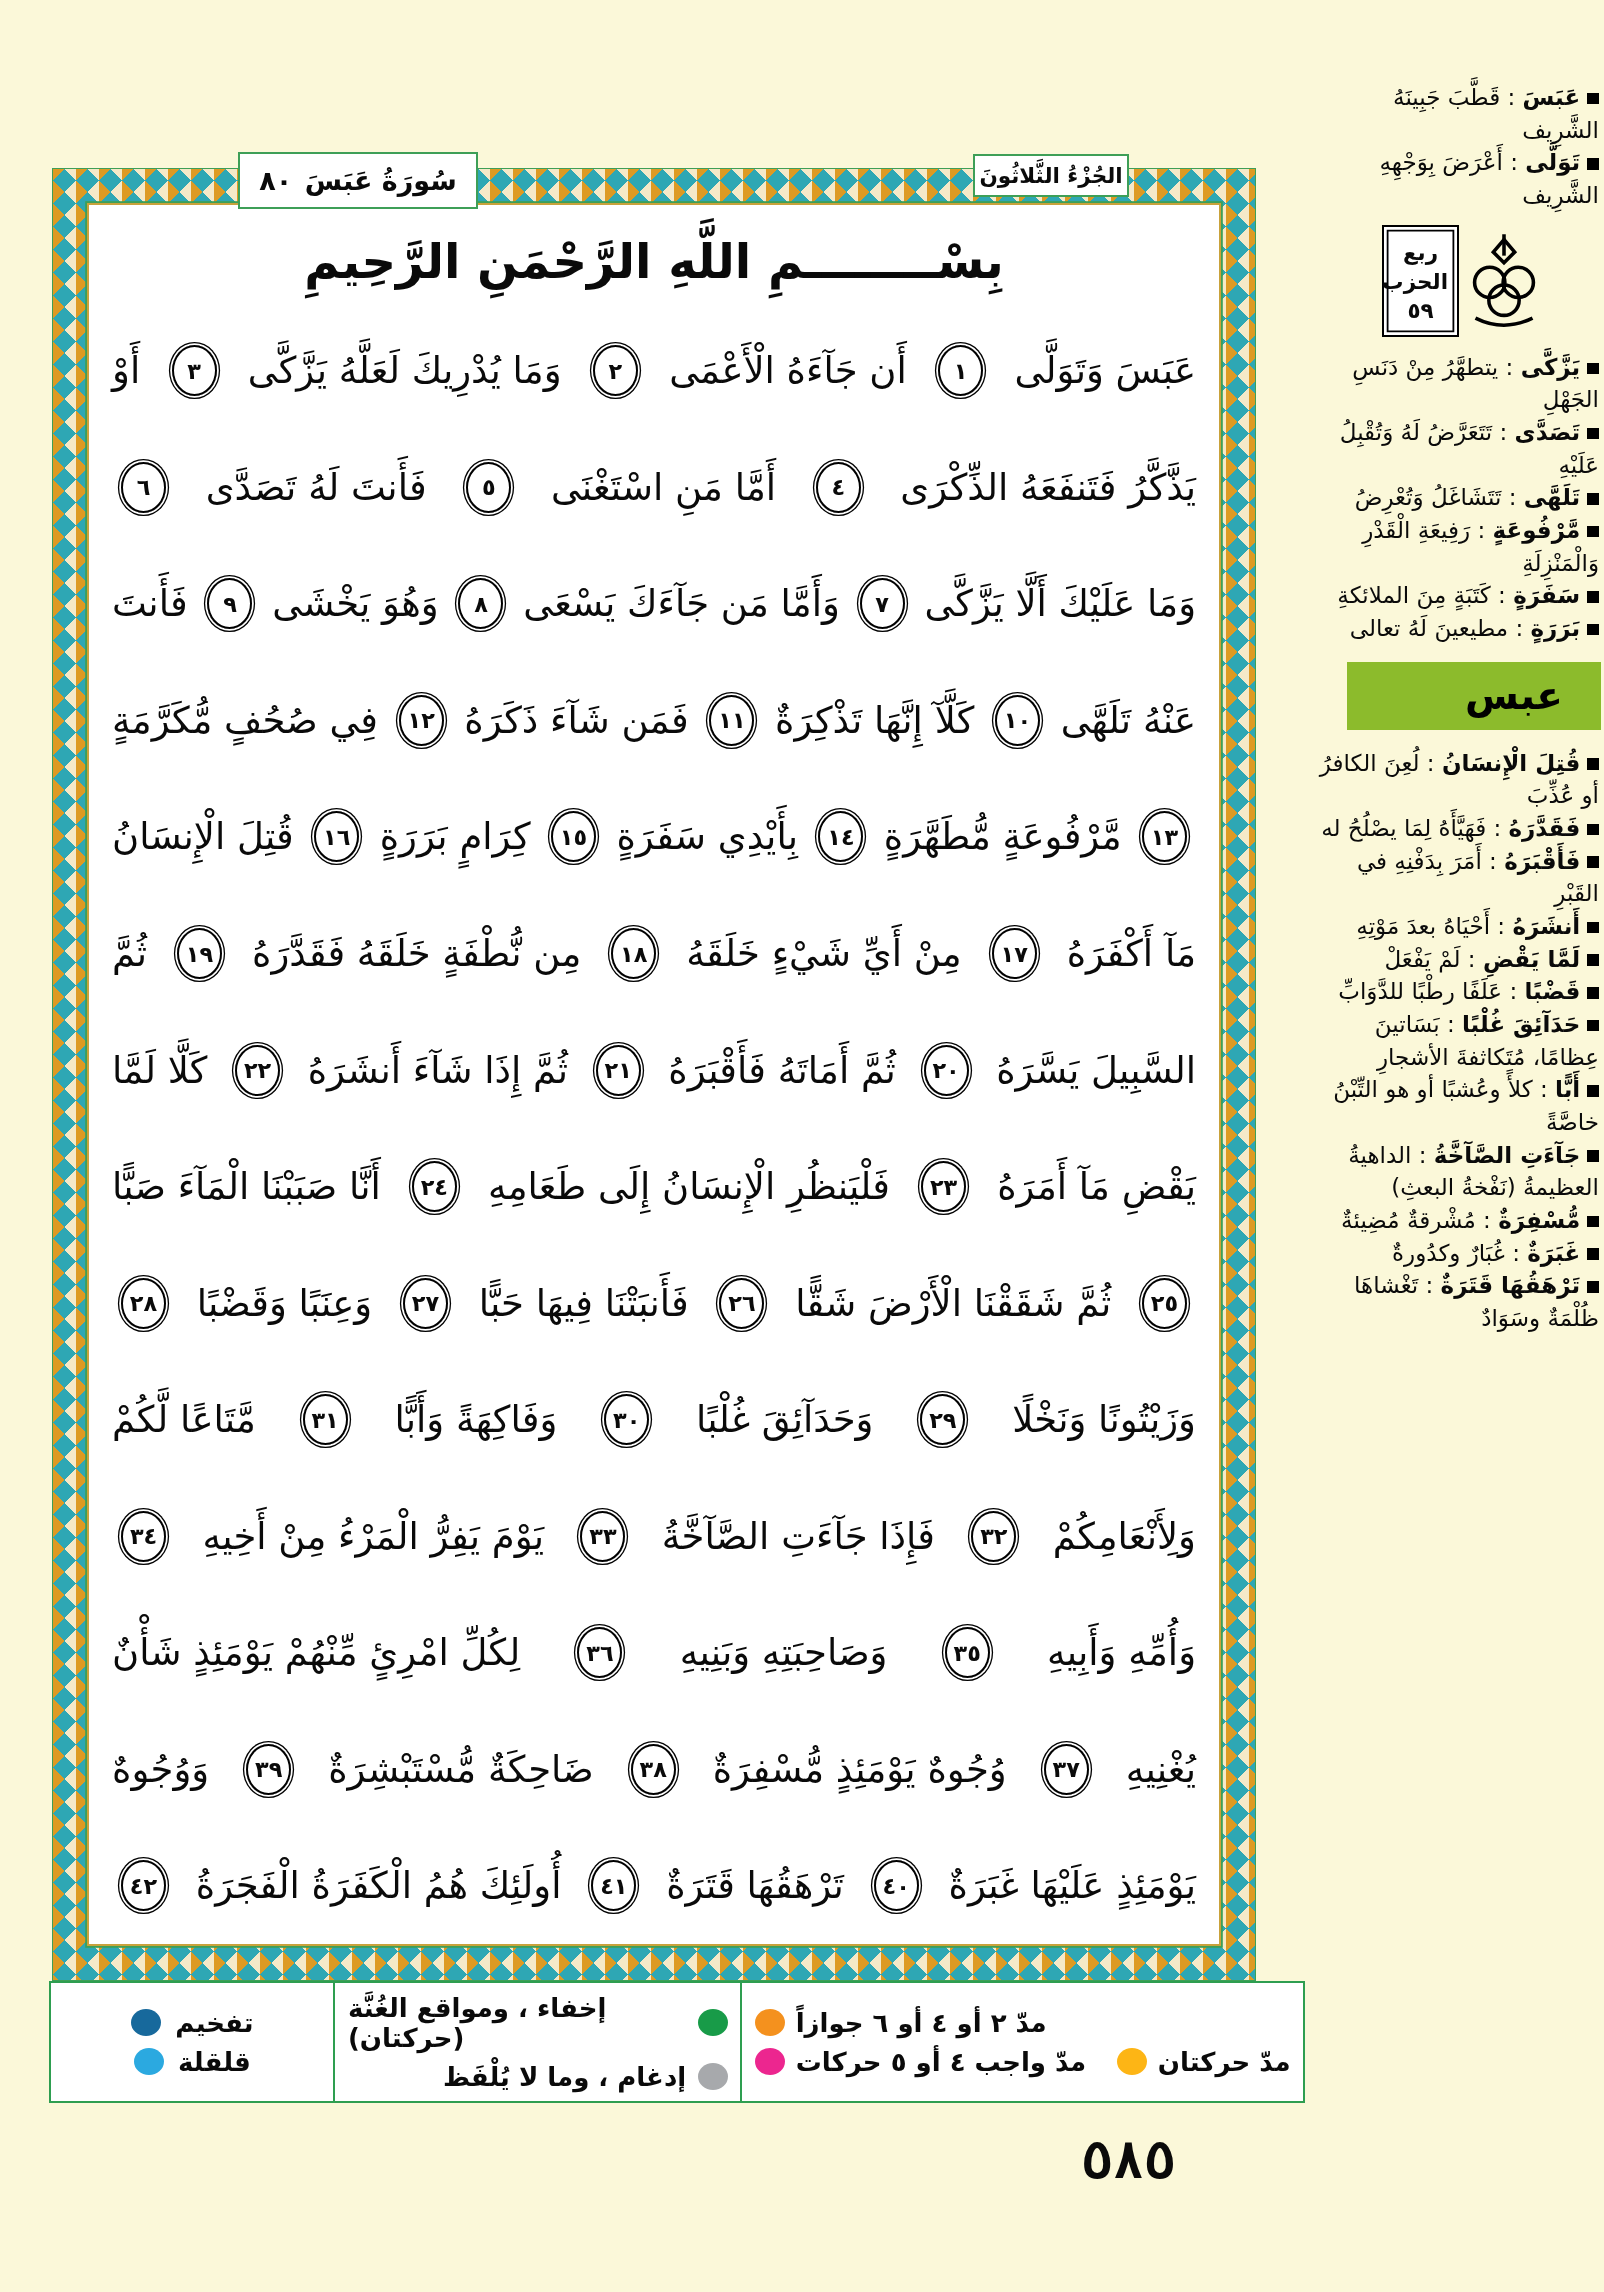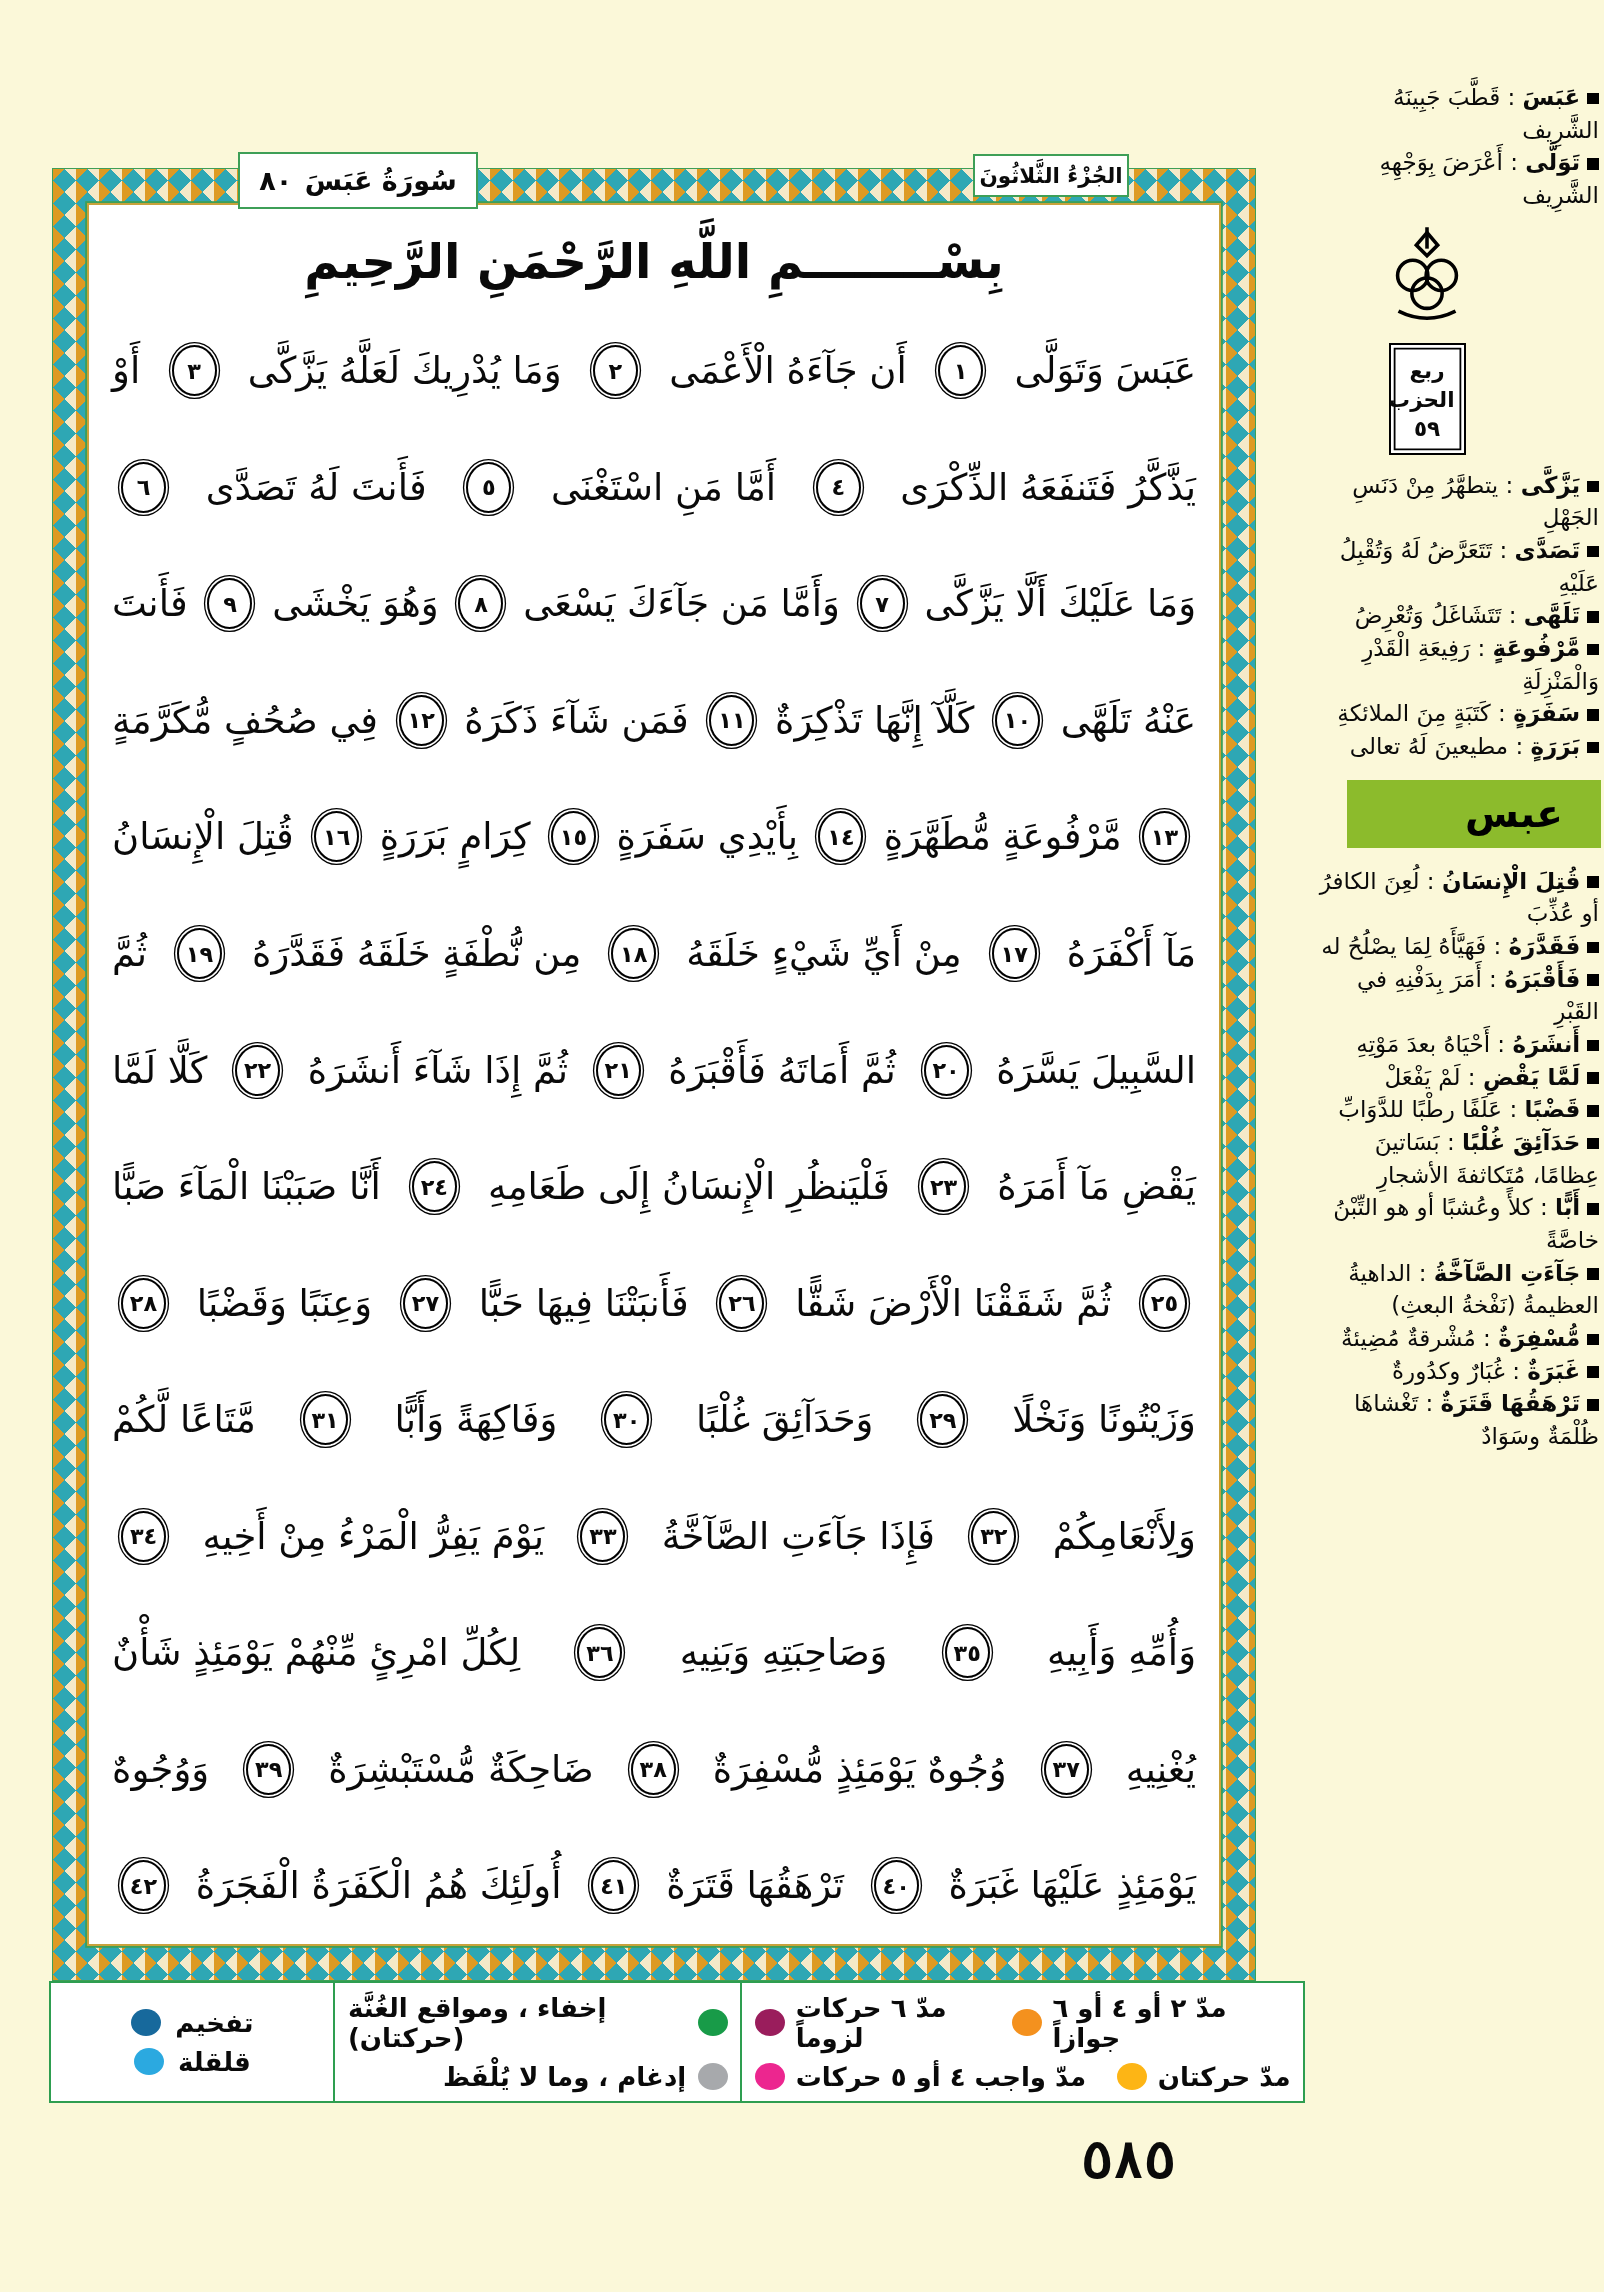--- a/index.html
+++ b/index.html
@@ -64,21 +64,21 @@
     direction:rtl;font-size:23px;line-height:1.42;
     display:flex;flex-direction:column;gap:8px;
     text-align:right;
   }
   .note{padding-left:5.4px;}
   .note .sq{
     display:inline-block;width:11.6px;height:11.6px;background:#000;
     margin-left:7.2px;vertical-align:middle;flex:none;
   }
   .note b{font-weight:bold;}
-  .hizb-wrap{display:flex;flex-direction:column;align-items:center;gap:19px;margin:5.4px 54px 5.4px 0;}
+  .hizb-wrap{display:flex;align-items:center;gap:4px;margin:5.4px 54px 5.4px 0;}
   .hizb-box{
     border:2.7px solid #000;box-shadow:inset 0 0 0 2.7px #fff,inset 0 0 0 4.5px #000;
     padding:10.7px 9px;width:77px;box-sizing:border-box;text-align:center;
     font-size:21.5px;font-weight:bold;line-height:1.35;background:#fff;
   }
   .surah-label{
     background:#8CBB2C;height:68px;display:flex;align-items:center;
     padding-right:38px;font-size:39px;font-weight:bold;color:#000;
     margin:9px -1.8px 9px 0;width:calc(100% - 36px);box-sizing:border-box;
   }
@@ -316,24 +316,20 @@
         <span class="dot" style="background: rgb(24, 155, 72);"></span>
       </div>
       <div class="lrow">
         <span>إدغام ، وما لا يُلْفَظ</span>
         <span class="dot" style="background: rgb(167, 169, 172);"></span>
       </div>
     </div>
   <div class="cell cell-madd">
       <div class="lrow">
         <span class="litem">
-          <span class="dot" style="background: rgb(154, 29, 92);"></span>
-          <span>مدّ ٦ حركات لزوماً</span>
-        </span>
-        <span class="litem">
           <span class="dot" style="background: rgb(244, 145, 30);"></span>
           <span>مدّ ٢ أو ٤ أو ٦ جوازاً</span>
         </span>
       </div>
       <div class="lrow">
         <span class="litem">
           <span class="dot" style="background: rgb(236, 38, 143);"></span>
           <span>مدّ واجب ٤ أو ٥ حركات</span>
         </span>
         <span class="litem">

